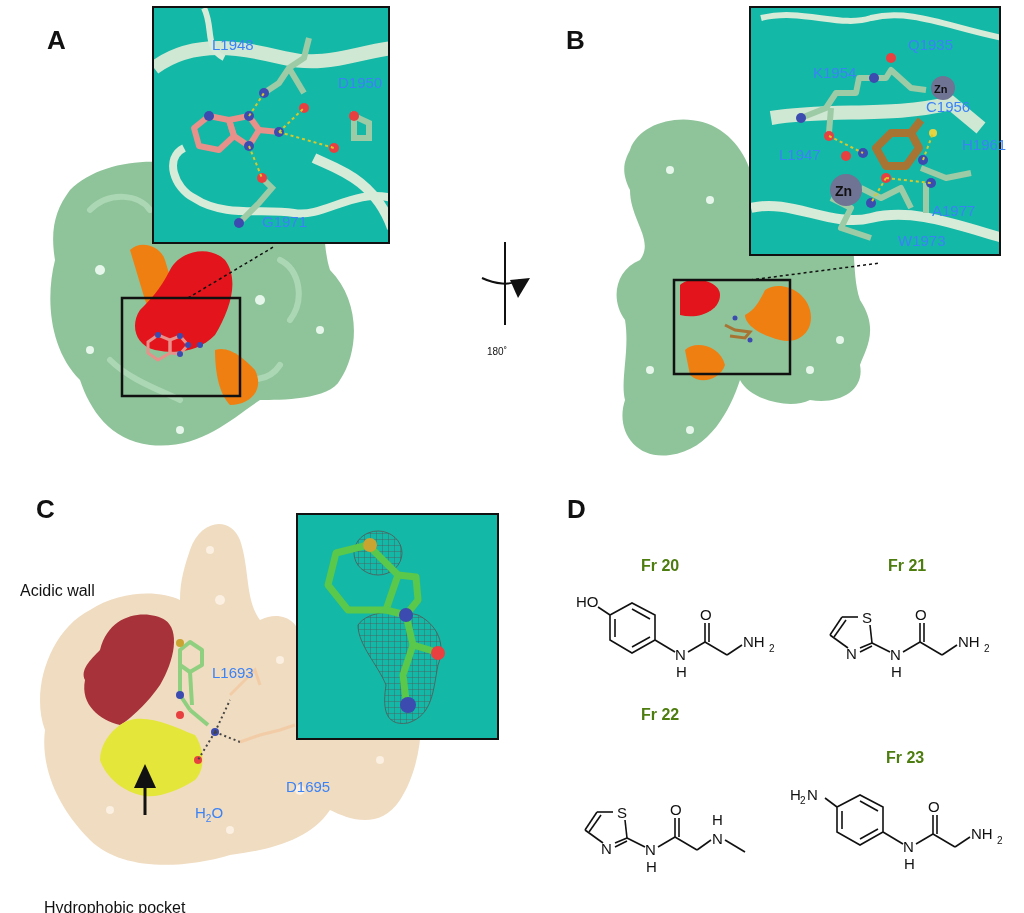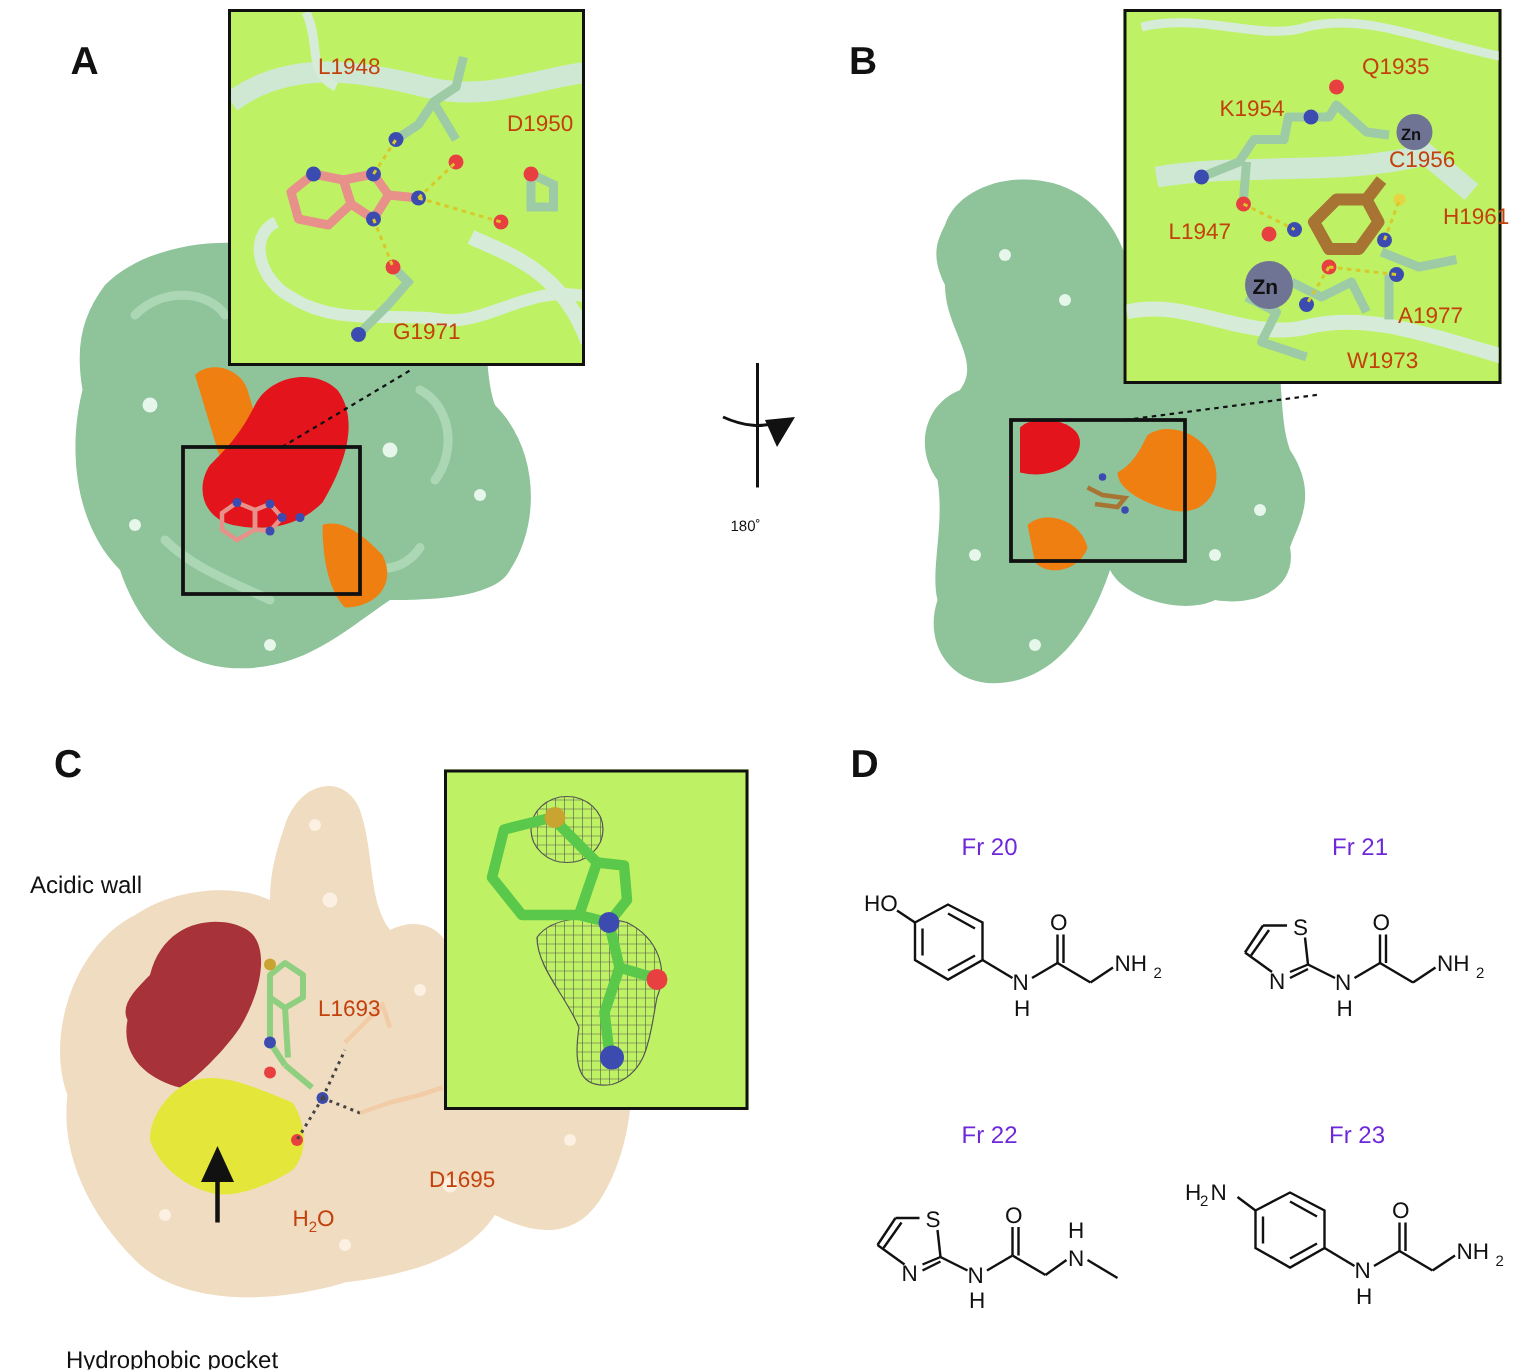--- a/index.html
+++ b/index.html
@@ -1,22 +1,22 @@
 <!DOCTYPE html>
 <html><head>
 <meta charset="utf-8">
 <style>
   html, body { margin: 0; padding: 0; background: #ffffff; }
   body { width: 1024px; height: 913px; position: relative; overflow: hidden;
          font-family: "Liberation Sans", sans-serif; color: #111; }
   .abs { position: absolute; }
   .panel-letter { position: absolute; font-weight: bold; font-size: 26px; }
-  .res-label { position: absolute; font-size: 15px; color: #c2410c; white-space: nowrap; }
-  .inset { position: absolute; border: 2.5px solid #111; background: #bef264; overflow: hidden; box-sizing: border-box; }
-  .frag-title { position: absolute; font-weight: normal; font-size: 16px; color: #6d28d9; text-align: right; }
+  .res-label { position: absolute; font-size: 15px; color: #3b82f6; white-space: nowrap; }
+  .inset { position: absolute; border: 2.5px solid #111; background: #14b8a6; overflow: hidden; box-sizing: border-box; }
+  .frag-title { position: absolute; font-weight: bold; font-size: 16px; color: #4d7c0f; text-align: right; }
   .chem { position: absolute; }
   .chem text { font-family: "Liberation Sans", sans-serif; font-size: 15px; fill: #111; }
   .annot { position: absolute; font-size: 16px; white-space: nowrap; }
 </style>
 </head>
 <body>
 
 <div class="panel-letter" style="left:47px;top:25px;">A</div>
 
 <svg class="abs" style="left:30px;top:150px;" width="350" height="320" viewBox="0 0 350 320">
@@ -246,21 +246,21 @@
     <circle cx="108" cy="100" r="7" fill="#3b4bb0"></circle>
     <circle cx="140" cy="138" r="7" fill="#e84040"></circle>
     <circle cx="110" cy="190" r="8" fill="#3b4bb0"></circle>
   </svg>
 </div>
 
 <div class="panel-letter" style="left:567px;top:494px;">D</div>
 
 <div class="frag-title" style="left:641px;top:557px;">Fr 20</div>
 <div class="frag-title" style="left:888px;top:557px;">Fr 21</div>
-<div class="frag-title" style="left:641px;top:749px;">Fr 22</div>
+<div class="frag-title" style="left:641px;top:706px;">Fr 22</div>
 <div class="frag-title" style="left:886px;top:749px;">Fr 23</div>
 
 <svg class="chem" style="left:560px;top:585px;" width="220" height="100" viewBox="0 0 220 100">
   <g stroke="#111" stroke-width="1.6" fill="none">
     <polygon points="50,30 72,18 95,30 95,55 72,68 50,55"></polygon>
     <line x1="55" y1="34" x2="55" y2="52"></line>
       <line x1="72" y1="24" x2="90" y2="34"></line>
       <line x1="72" y1="62" x2="90" y2="52"></line>
     <line x1="50" y1="30" x2="38" y2="22"></line>
     <line x1="95" y1="55" x2="115" y2="67"></line>

